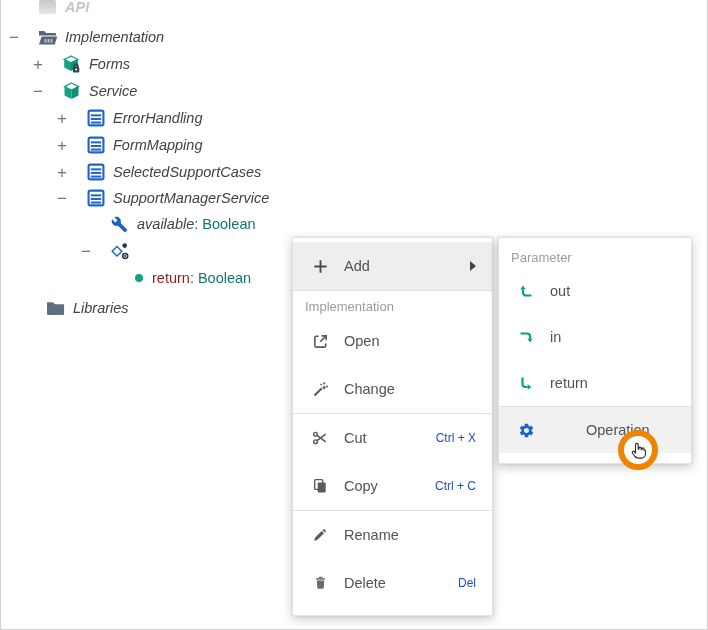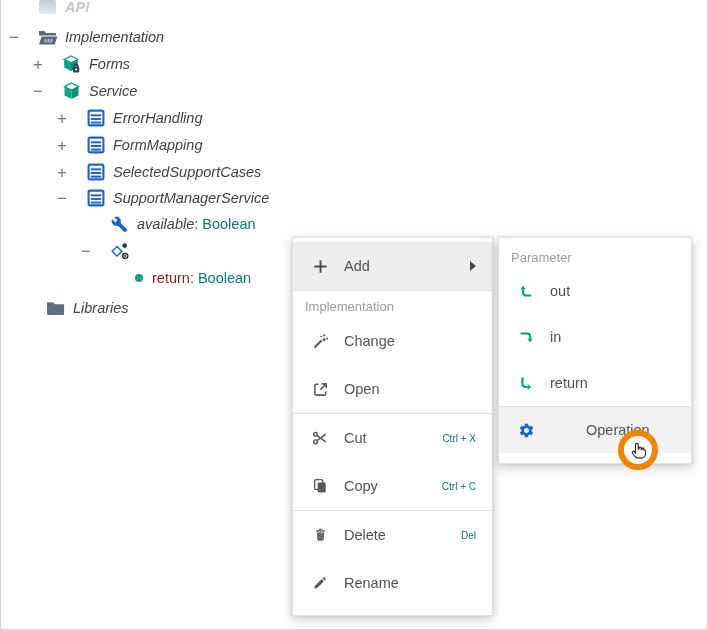--- a/index.html
+++ b/index.html
@@ -24,21 +24,21 @@
   .api-chip{width:17px;height:14px;border-radius:2px;background:linear-gradient(#c4c9cd,#e4e7ea);}
   .bullet{width:8px;height:8px;border-radius:50%;background:#0fa486;}
   
   .menu{position:absolute;background:#fff;border:1px solid #e2e2e2;box-sizing:border-box;
         box-shadow:0 3px 10px rgba(0,0,0,.22),0 0 2px rgba(0,0,0,.1);padding:4px 0 8px;z-index:5;}
   .menu1{left:291px;top:237px;width:201px;}
   .menu2{left:497px;top:237px;width:194px;padding-bottom:10px;}
   .mitem{height:48px;display:flex;align-items:center;padding:0 16px;font-size:14.5px;color:#525252;cursor:pointer;}
   .menu2 .mitem{height:46px;}
   .mitem .micon{width:22px;display:flex;align-items:center;justify-content:center;margin-right:13px;flex:0 0 22px;}
-  .mitem .shortcut{margin-left:auto;color:#0f766e;font-size:10px;}
+  .mitem .shortcut{margin-left:auto;color:#1d4ed8;font-size:12px;}
   .hl{background:#eeeeee;}
   .hl2{background:#f1f1f1;gap:36px;}
   .mdivider{border-top:1px solid #e2e2e2;margin:0;}
   .msection{padding:9px 12px 3px;font-size:13px;color:#9c9c9c;height:14px;line-height:14px;}
   .arrow-right{margin-left:auto;width:0;height:0;border-top:5px solid transparent;
                border-bottom:5px solid transparent;border-left:6px solid #454545;}
   
   .cursor-ring{position:absolute;left:617px;top:430px;width:28px;height:28px;border-radius:50%;
                border:6px solid #ee8400;background:#fff;z-index:9;
                display:flex;align-items:center;justify-content:center;}
@@ -197,36 +197,36 @@
           </svg>
       </span>
       <span>Add</span>
       <span class="arrow-right"></span>
     </div>
     <div class="mdivider"></div>
     <div class="msection">Implementation</div>
     <div class="mitem">
       <span class="micon">
         <svg width="17" height="17" viewBox="0 0 18 18">
+          <path d="M7 3.5H4.4C3.6 3.5 3 4.1 3 4.9v8.7c0 .8.6 1.4 1.4 1.4h8.7c.8 0 1.4-.6 1.4-1.4V11" fill="none" stroke="#5a5a5a" stroke-width="1.7"></path>
+          <path d="M10.2 3h4.8v4.8" fill="none" stroke="#5a5a5a" stroke-width="1.7"></path>
+          <path d="M14.5 3.5L8.8 9.2" stroke="#5a5a5a" stroke-width="1.7"></path>
+        </svg>
+      </span>
+      <span>Open</span>
+    </div>
+    <div class="mitem">
+      <span class="micon">
+        <svg width="17" height="17" viewBox="0 0 18 18">
           <path d="M2.6 15.4 L10.4 7.6" stroke="#5a5a5a" stroke-width="2.2"></path>
           <path d="M11 7 l1.9-1.9 1.9 1.9-1.9 1.9z" fill="#5a5a5a"></path>
           <path d="M12.9 1.2v2.4M11.7 2.4h2.4M16 4.8v2M15 5.8h2M9.6 2.8v1.6M8.8 3.6h1.6" stroke="#5a5a5a" stroke-width="1.1"></path>
         </svg>
       </span>
       <span>Change</span>
-    </div>
-    <div class="mitem">
-      <span class="micon">
-        <svg width="17" height="17" viewBox="0 0 18 18">
-          <path d="M7 3.5H4.4C3.6 3.5 3 4.1 3 4.9v8.7c0 .8.6 1.4 1.4 1.4h8.7c.8 0 1.4-.6 1.4-1.4V11" fill="none" stroke="#5a5a5a" stroke-width="1.7"></path>
-          <path d="M10.2 3h4.8v4.8" fill="none" stroke="#5a5a5a" stroke-width="1.7"></path>
-          <path d="M14.5 3.5L8.8 9.2" stroke="#5a5a5a" stroke-width="1.7"></path>
-        </svg>
-      </span>
-      <span>Open</span>
     </div>
     <div class="mdivider"></div>
     <div class="mitem">
       <span class="micon">
         <svg width="16" height="16" viewBox="0 0 18 18">
           <circle cx="4" cy="4.8" r="2.1" fill="none" stroke="#5a5a5a" stroke-width="1.6"></circle>
           <circle cx="4" cy="13.2" r="2.1" fill="none" stroke="#5a5a5a" stroke-width="1.6"></circle>
           <path d="M5.7 6.1 L15.4 13.4 M5.7 11.9 L15.4 4.6" stroke="#5a5a5a" stroke-width="1.8"></path>
         </svg>
       </span>
@@ -239,38 +239,38 @@
           <rect x="3" y="1.8" width="9" height="11" rx="1" fill="none" stroke="#5a5a5a" stroke-width="1.6"></rect>
           <rect x="6.4" y="5.2" width="9" height="11" rx="1" fill="#5a5a5a"></rect>
         </svg>
       </span>
       <span>Copy</span>
       <span class="shortcut">Ctrl + C</span>
     </div>
     <div class="mdivider"></div>
     <div class="mitem">
       <span class="micon">
+        <svg width="16" height="16" viewBox="0 0 18 18">
+          <path d="M2.5 15.5l.8-3.3L11 4.5l2.5 2.5-7.7 7.7-3.3.8z" fill="#5a5a5a"></path>
+          <path d="M11.8 3.7l1-1c.4-.4 1-.4 1.4 0l1.1 1.1c.4.4.4 1 0 1.4l-1 1-2.5-2.5z" fill="#5a5a5a"></path>
+        </svg>
+      </span>
+      <span>Rename</span>
+    </div>
+    <div class="mitem">
+      <span class="micon">
         <svg width="15" height="16" viewBox="0 0 18 18">
           <path d="M4.5 6h9l-.6 8.3c-.1.9-.8 1.7-1.7 1.7H6.8c-.9 0-1.6-.8-1.7-1.7L4.5 6z" fill="#6b6b6b"></path>
           <rect x="3.5" y="3.2" width="11" height="1.8" rx=".4" fill="#6b6b6b"></rect>
           <rect x="6.8" y="1.6" width="4.4" height="1.8" rx=".4" fill="#6b6b6b"></rect>
         </svg>
       </span>
       <span>Delete</span>
       <span class="shortcut">Del</span>
     </div>
-    <div class="mitem">
-      <span class="micon">
-        <svg width="16" height="16" viewBox="0 0 18 18">
-          <path d="M2.5 15.5l.8-3.3L11 4.5l2.5 2.5-7.7 7.7-3.3.8z" fill="#5a5a5a"></path>
-          <path d="M11.8 3.7l1-1c.4-.4 1-.4 1.4 0l1.1 1.1c.4.4.4 1 0 1.4l-1 1-2.5-2.5z" fill="#5a5a5a"></path>
-        </svg>
-      </span>
-      <span>Rename</span>
-    </div>
   </div>
 
   <div class="menu menu2">
     <div class="msection">Parameter</div>
     <div class="mitem">
       <span class="micon">
         <svg width="16" height="16" viewBox="0 0 16 16">
           <path d="M13.5 12.5 H8 a3 3 0 0 1 -3 -3 V6.4" fill="none" stroke="#0aa085" stroke-width="2.2"></path>
           <polygon points="2.3,6.4 7.7,6.4 5,2.6" fill="#0aa085"></polygon>
         </svg>

